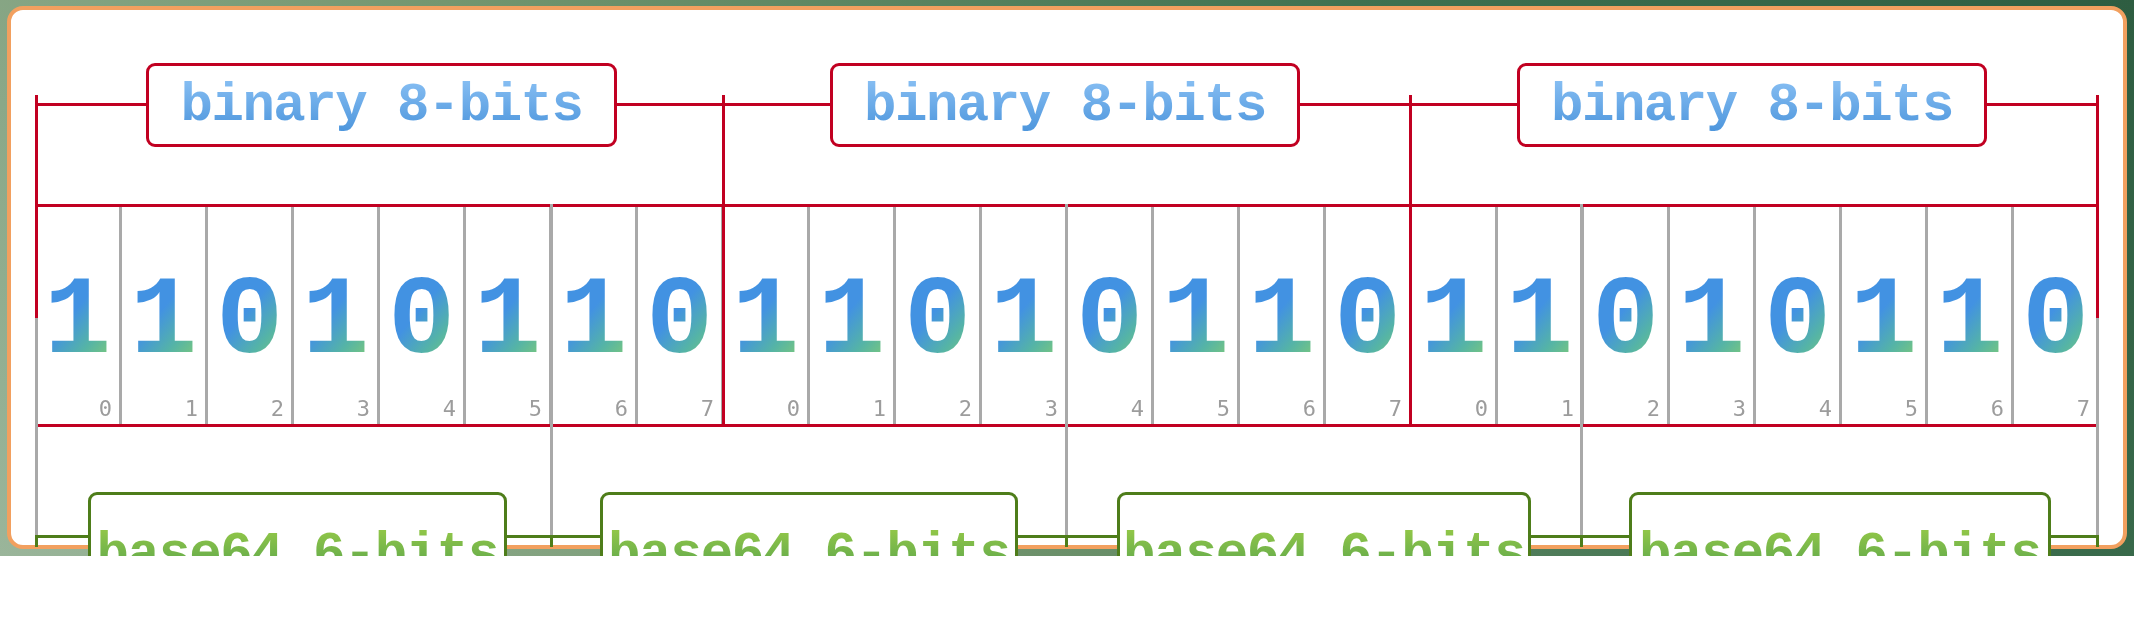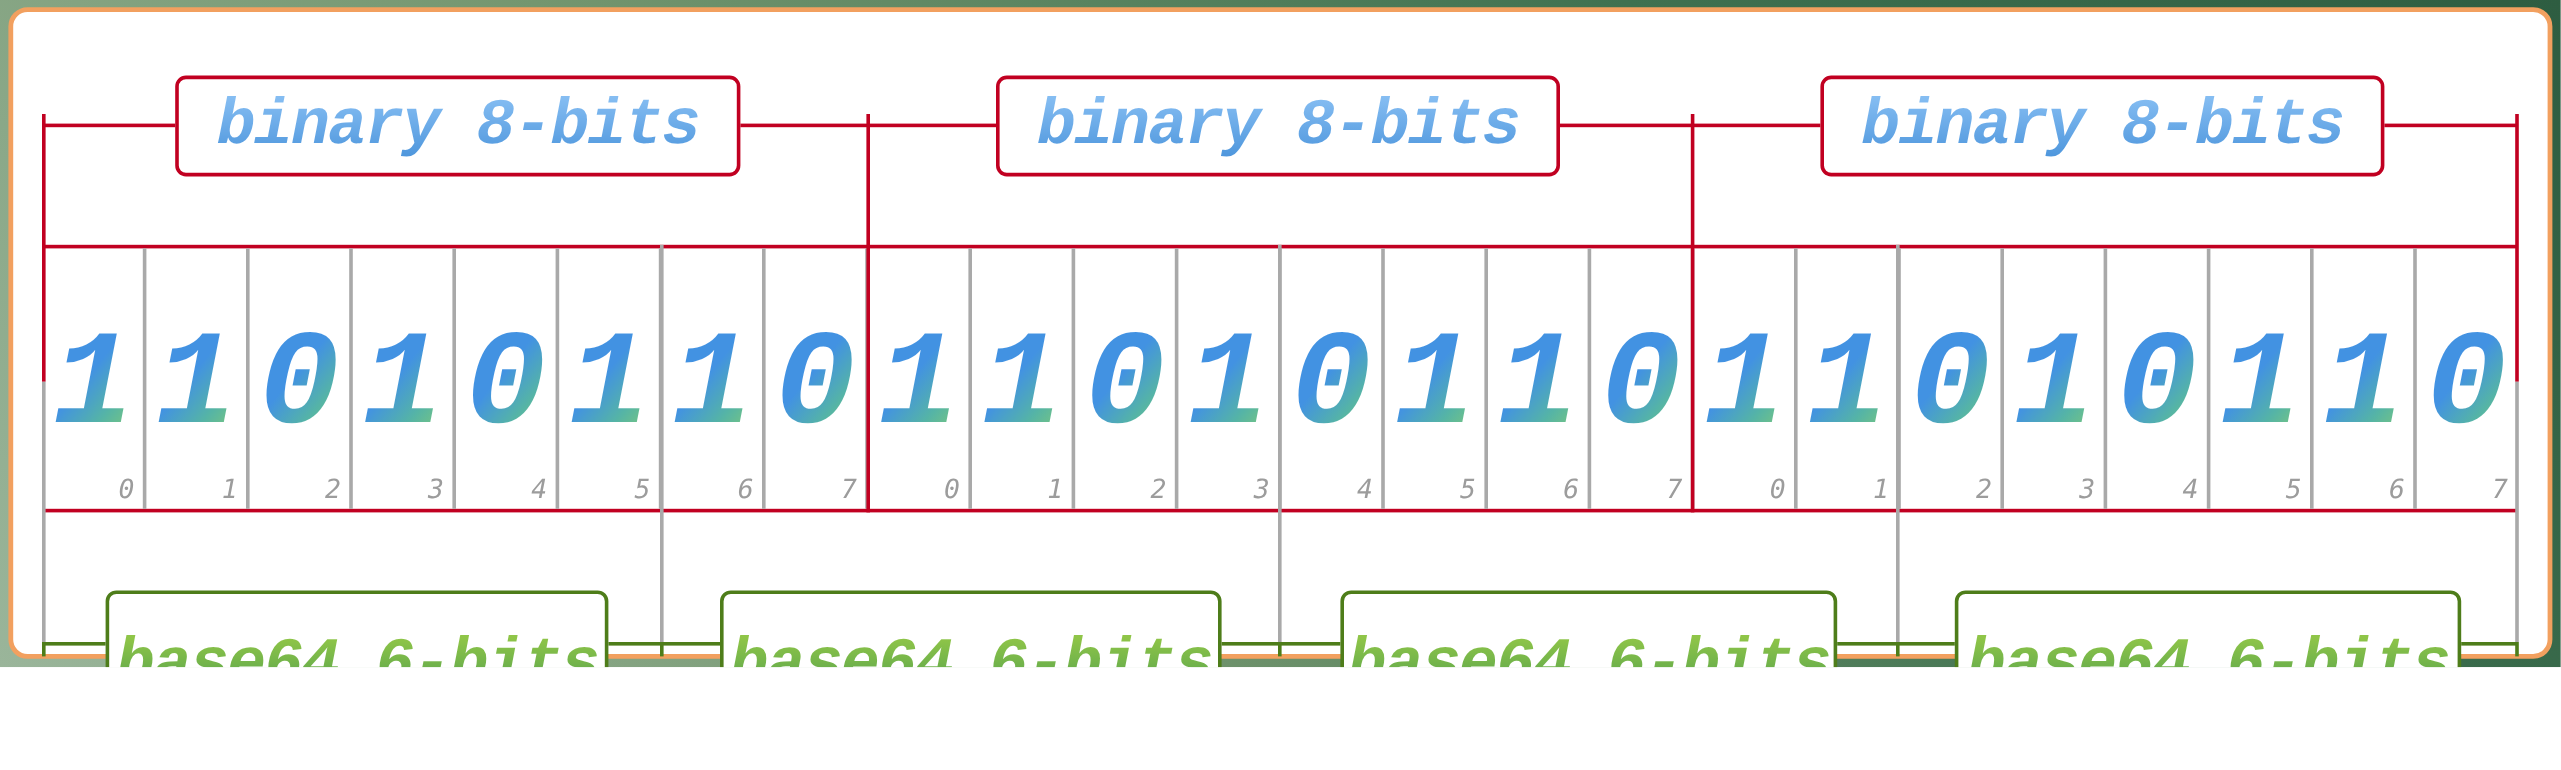--- a/index.html
+++ b/index.html
@@ -2,21 +2,20 @@
 <html><head>
 <meta charset="utf-8">
 <style>
   html,body{margin:0;padding:0;background:#ffffff;}
   .canvas{
     position:relative;
     width:2134px;height:556px;
     background:linear-gradient(50deg,#9ab59a 0%,#74966f 35%,#3f7150 70%,#2e5d41 100%);
     overflow:hidden;
     font-family:"Liberation Mono","DejaVu Sans Mono",monospace;
-    font-style:italic;
   }
   .panel{
     position:absolute;left:7px;top:6px;right:7px;bottom:7px;
     background:#ffffff;
     border:4px solid #f2a05f;
     border-radius:16px;
     box-sizing:border-box;
   }
   
   .hline,.vline{position:absolute;}

